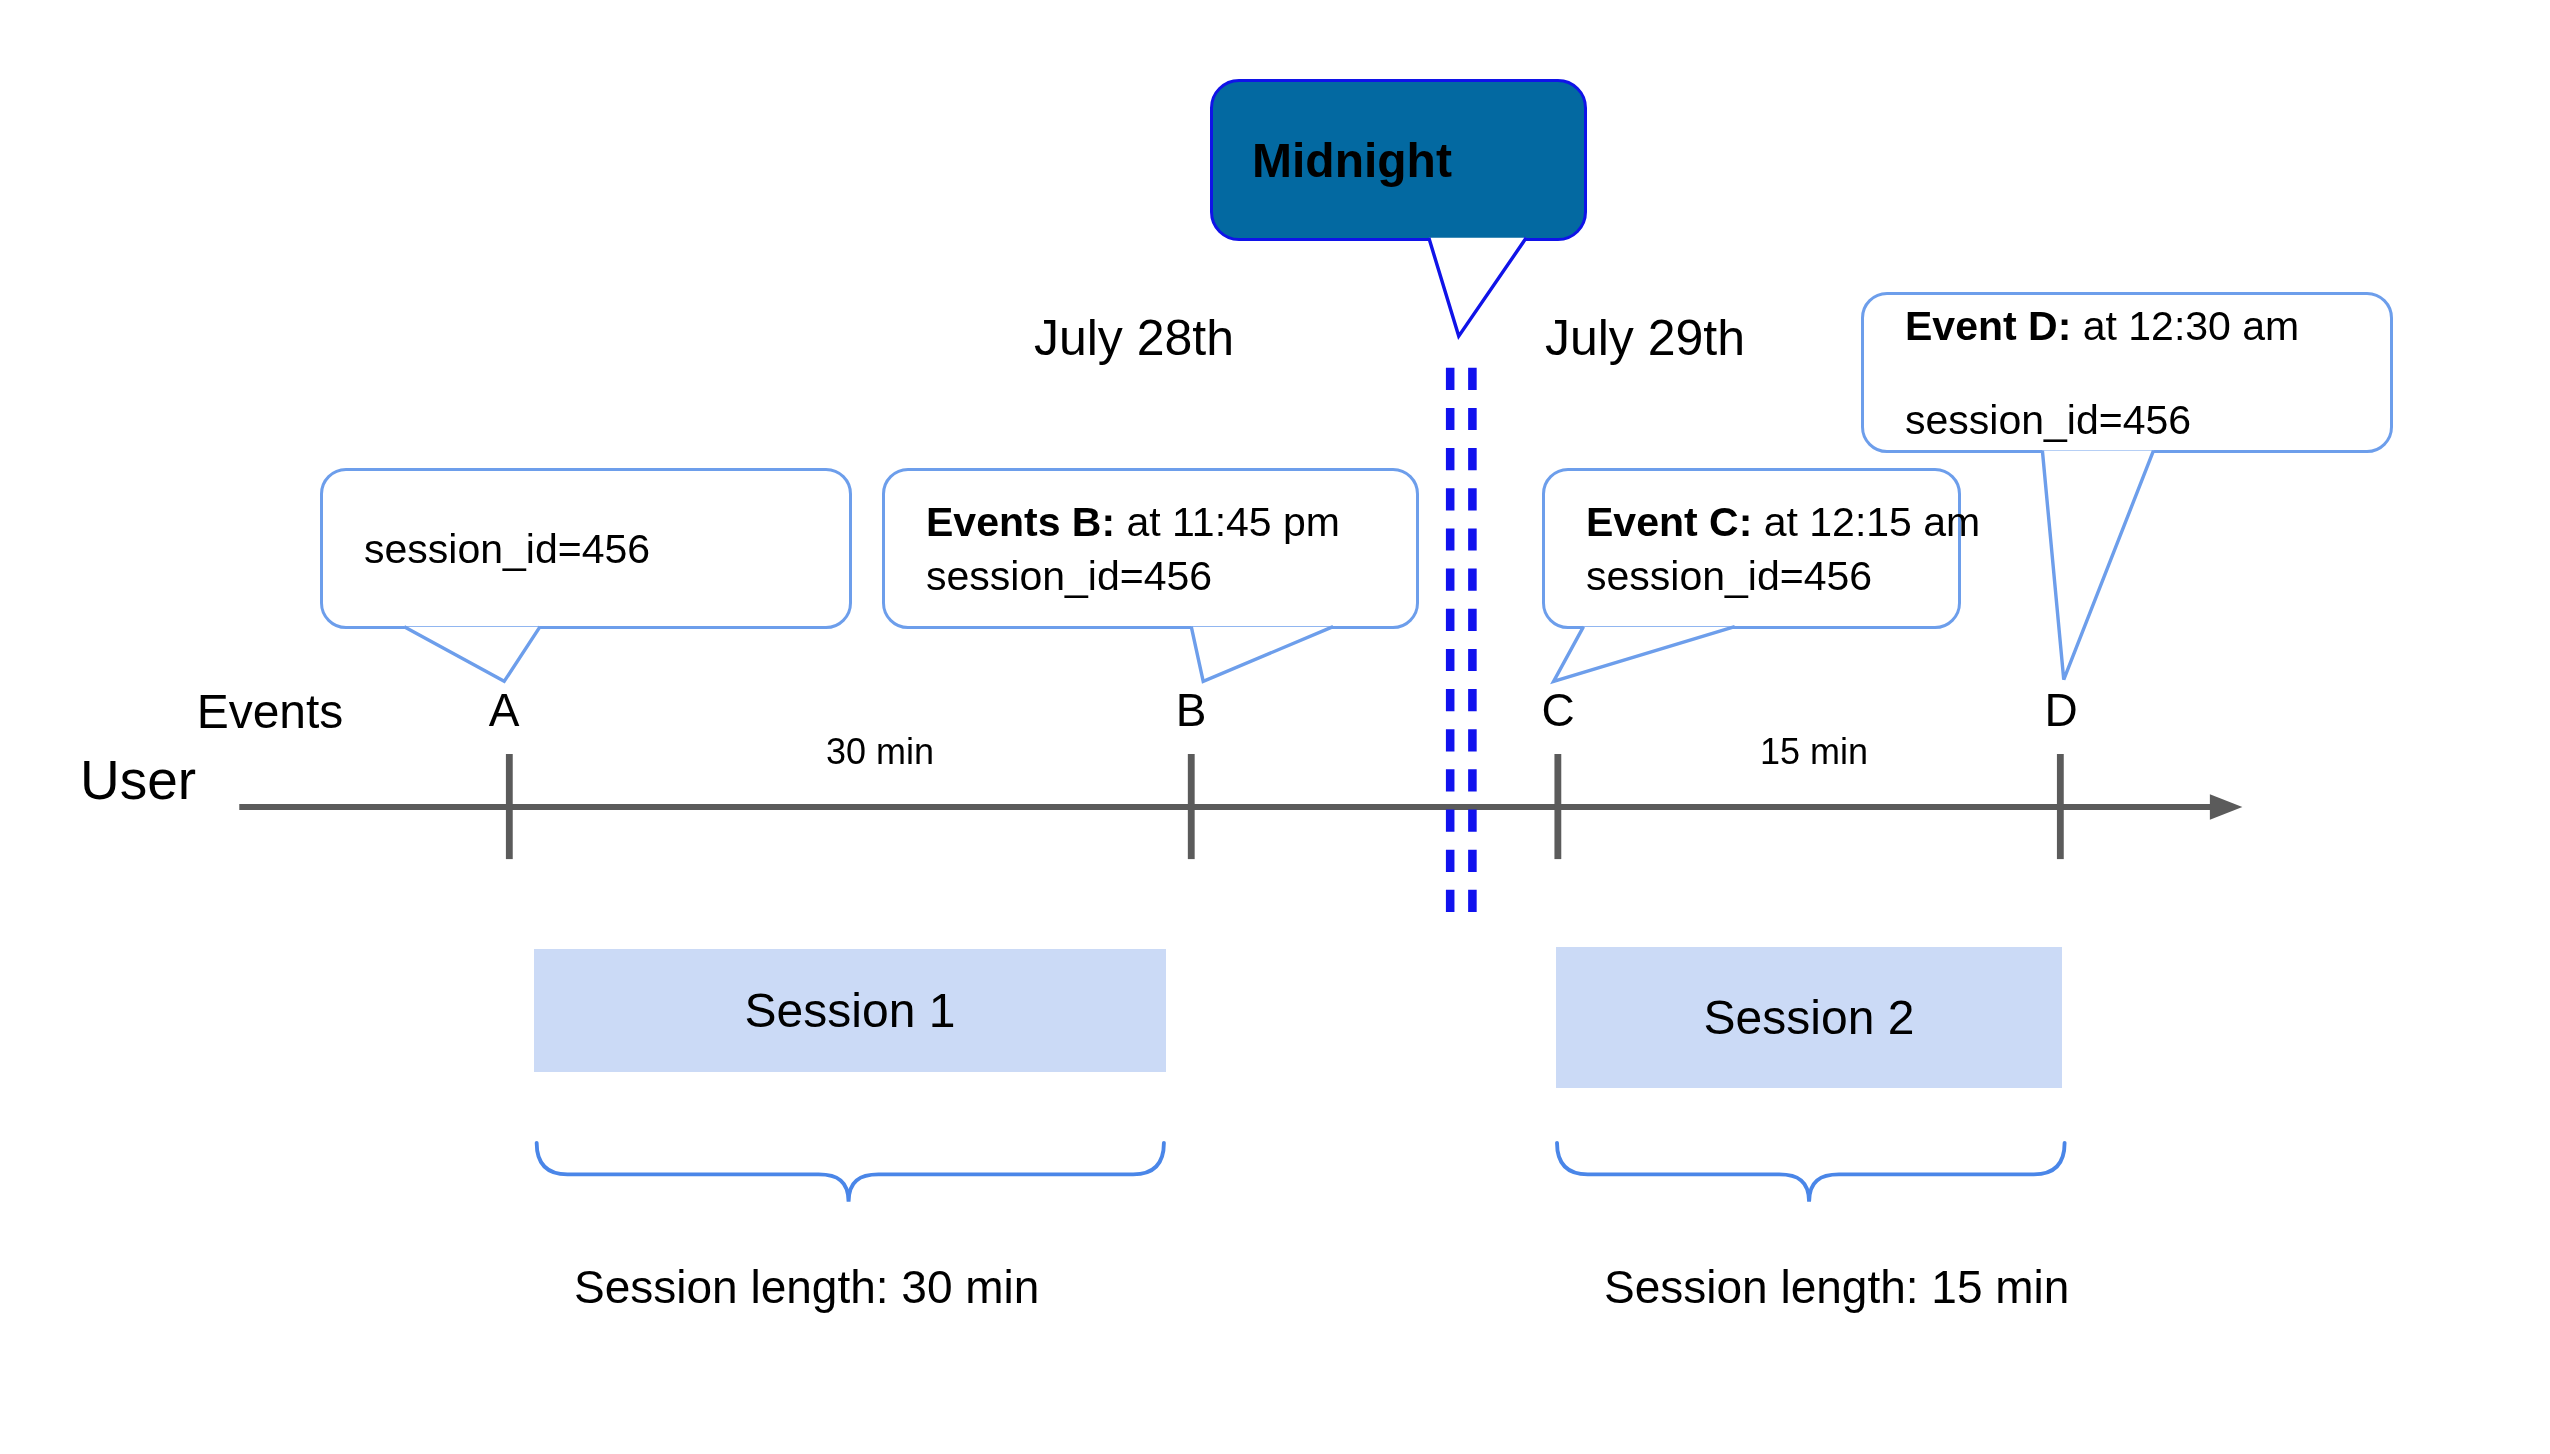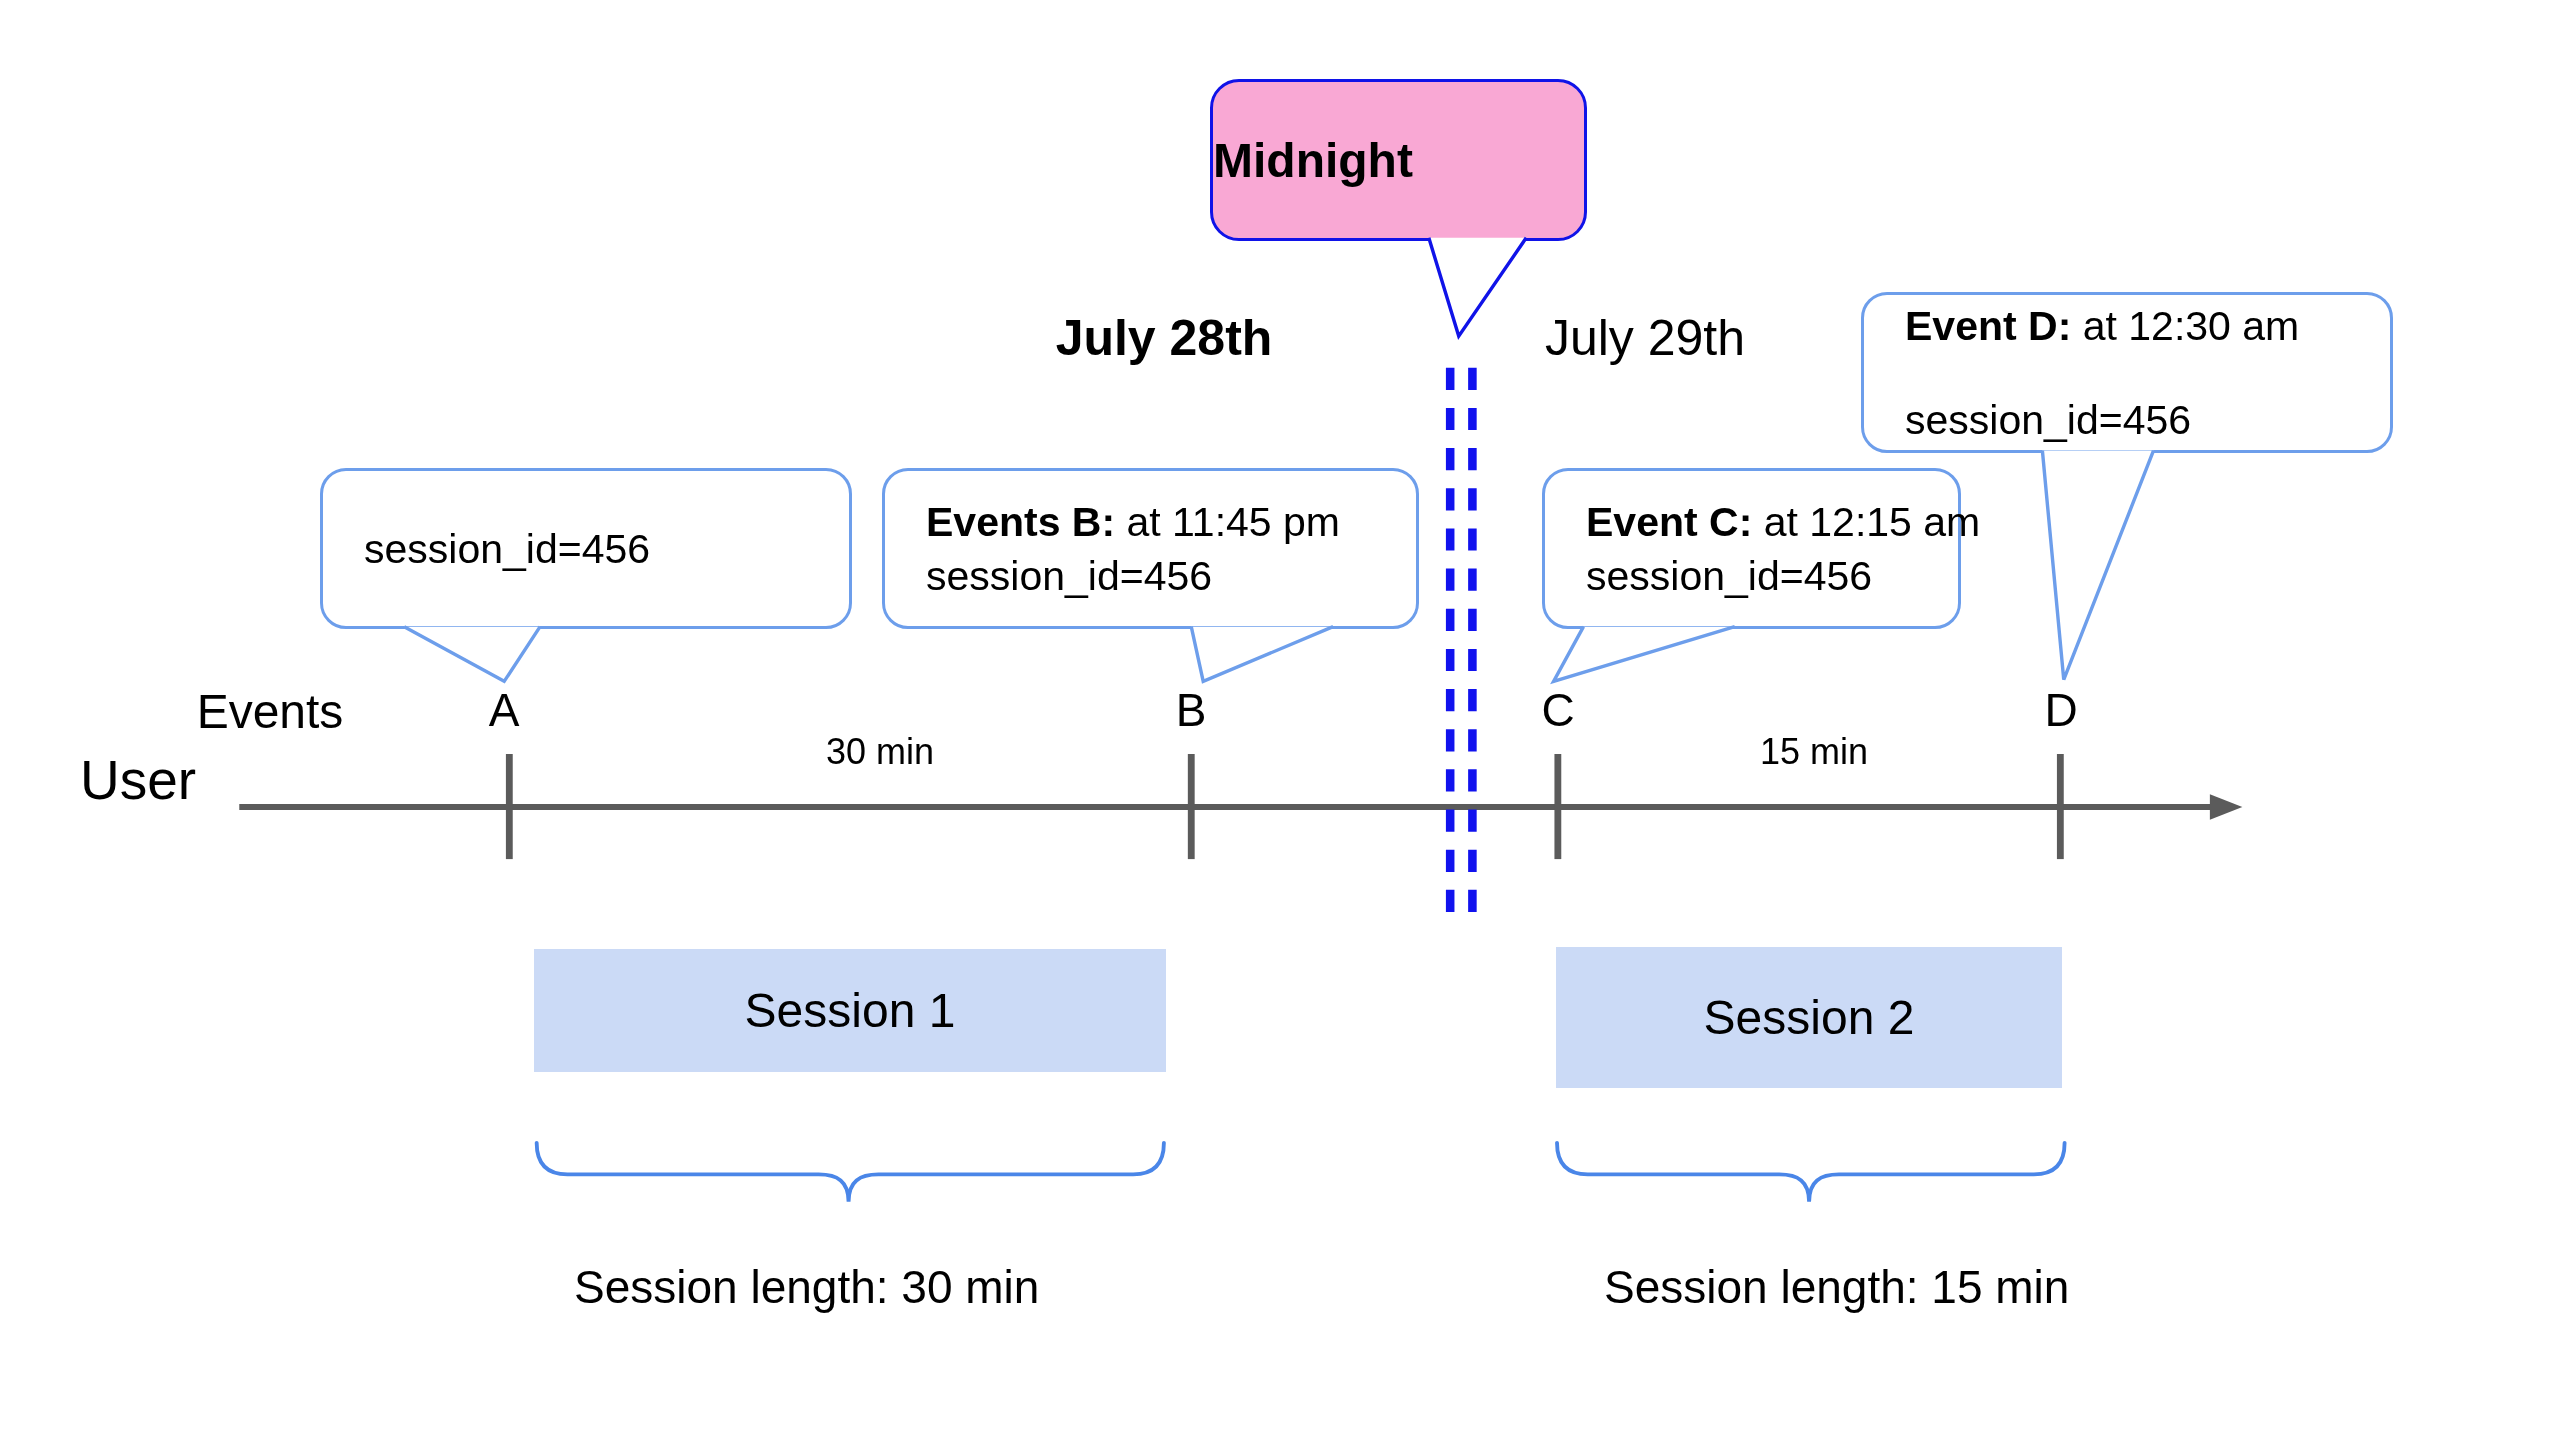--- a/index.html
+++ b/index.html
@@ -38,25 +38,26 @@
   }
   .bubble .bline{
     font-size:41px;
     line-height:54px;
     white-space:nowrap;
   }
   .bubble .b{font-weight:bold;}
   .bubble-midnight{
     position:absolute;
     box-sizing:border-box;
-    background:#f9a8d4;
+    background:#0369a1;
     border:3.4px solid #1013e8;
     border-radius:29px;
     display:flex;
     align-items:center;
+    padding-left:39px;
   }
   .bubble-midnight .mtext{
     font-weight:bold;
     font-size:48px;
   }
   
   .session-box{
     position:absolute;
     background:#cbdaf6;
     display:flex;
@@ -127,21 +128,21 @@
   </div>
 
   <svg class="layer" width="2550" height="1455" viewBox="0 0 2984 1702">
     <path d="M 473 733 L 590 797 L 632 733" fill="#ffffff" stroke="#6d9eeb" stroke-width="4"></path>
     <path d="M 1394 733 L 1408 797 L 1560 733" fill="#ffffff" stroke="#6d9eeb" stroke-width="4"></path>
     <path d="M 2030 733 L 1818 797 L 1853 733" fill="#ffffff" stroke="#6d9eeb" stroke-width="4"></path>
     <path d="M 2390 527 L 2415 795 L 2520 527" fill="#ffffff" stroke="#6d9eeb" stroke-width="4"></path>
     <path d="M 1672 278 L 1707 393 L 1786 278" fill="#ffffff" stroke="#1013e8" stroke-width="4"></path>
   </svg>
 
-  <div class="clabel date-label" style="left:1164px;top:338px;font-weight:bold;">July 28th</div>
+  <div class="clabel date-label" style="left:1134px;top:338px;">July 28th</div>
   <div class="clabel date-label" style="left:1645px;top:338px;">July 29th</div>
 
   <div class="clabel axis-events" style="left:270px;top:712px;">Events</div>
   <div class="clabel axis-user" style="left:138px;top:780px;">User</div>
 
   <div class="clabel tick-letter" style="left:504px;top:710px;">A</div>
   <div class="clabel tick-letter" style="left:1191px;top:710px;">B</div>
   <div class="clabel tick-letter" style="left:1558px;top:710px;">C</div>
   <div class="clabel tick-letter" style="left:2061px;top:710px;">D</div>
 

